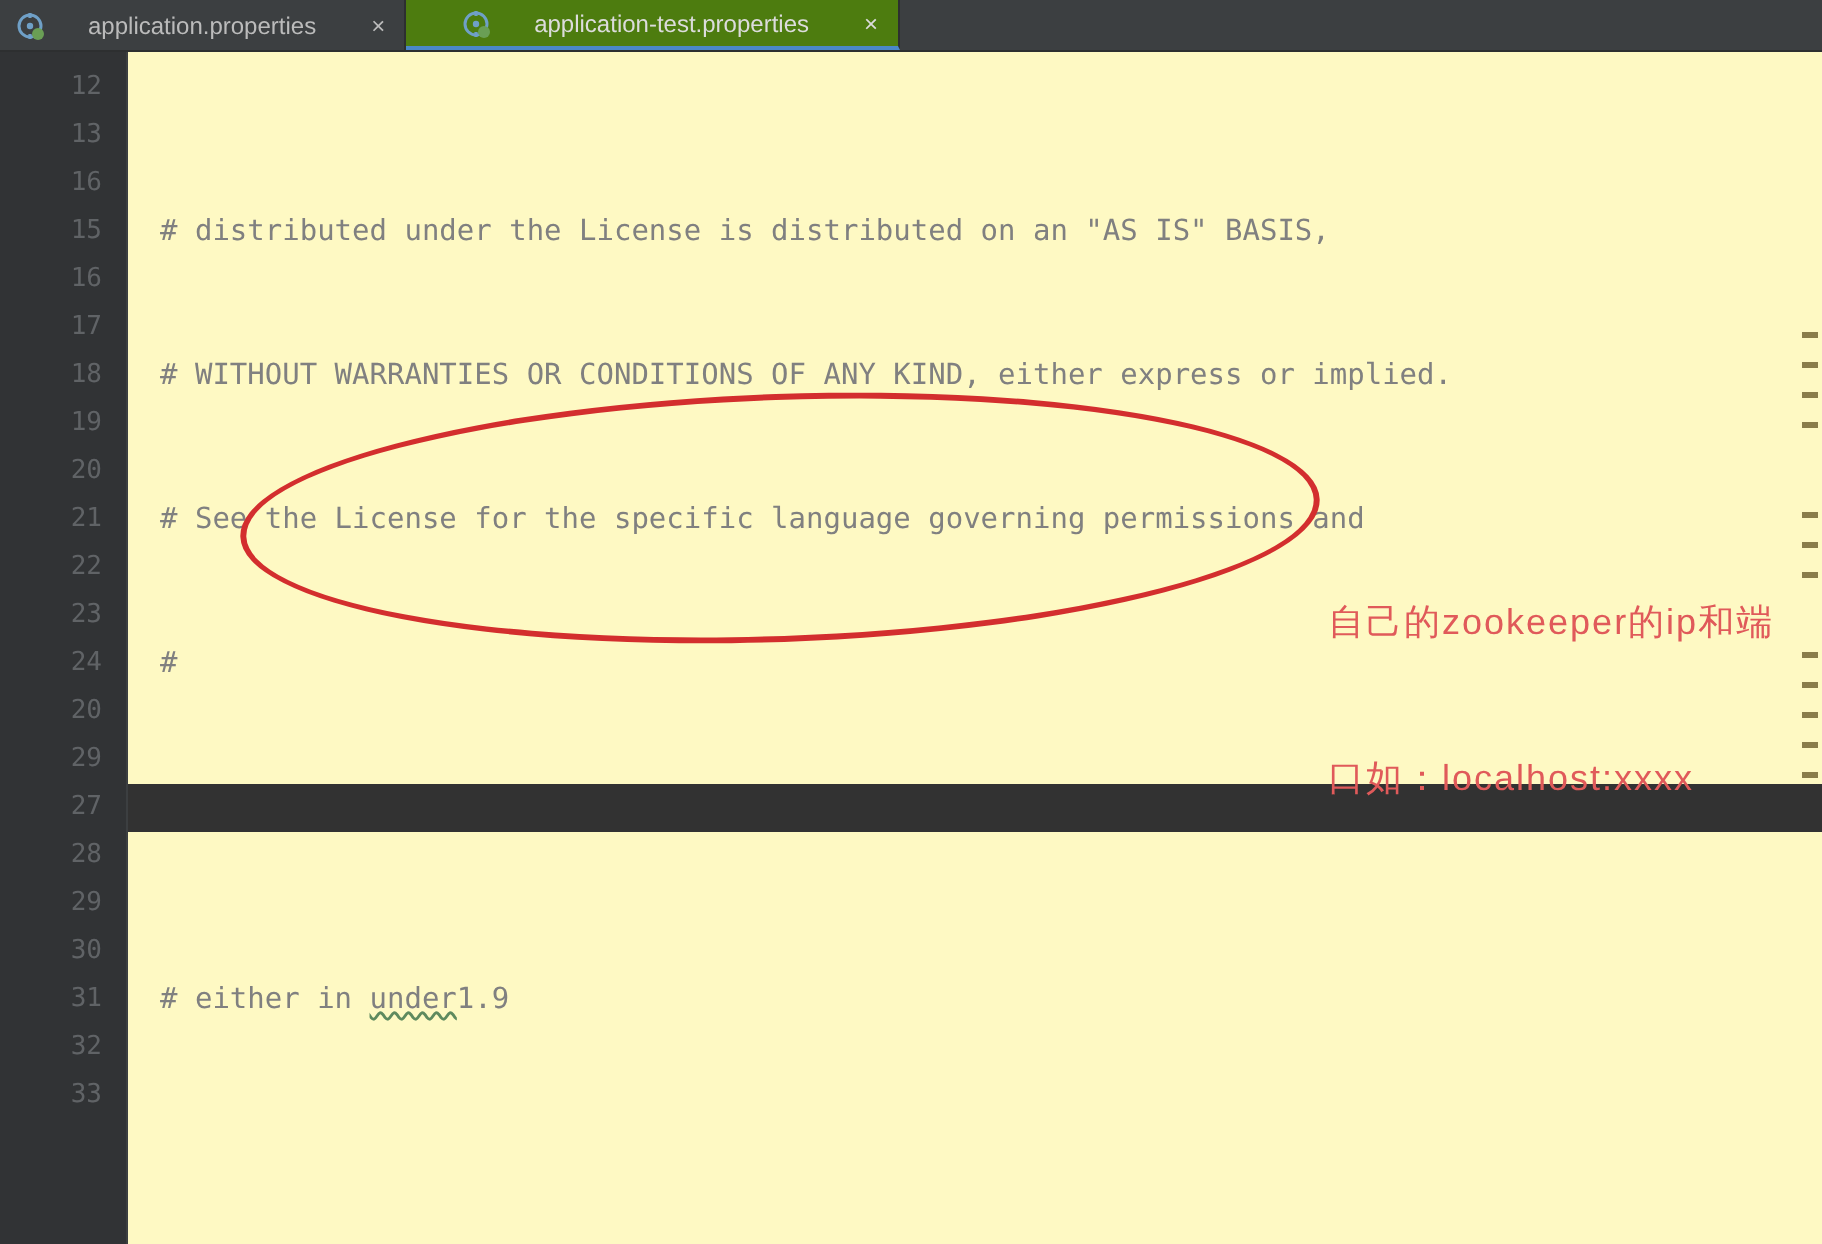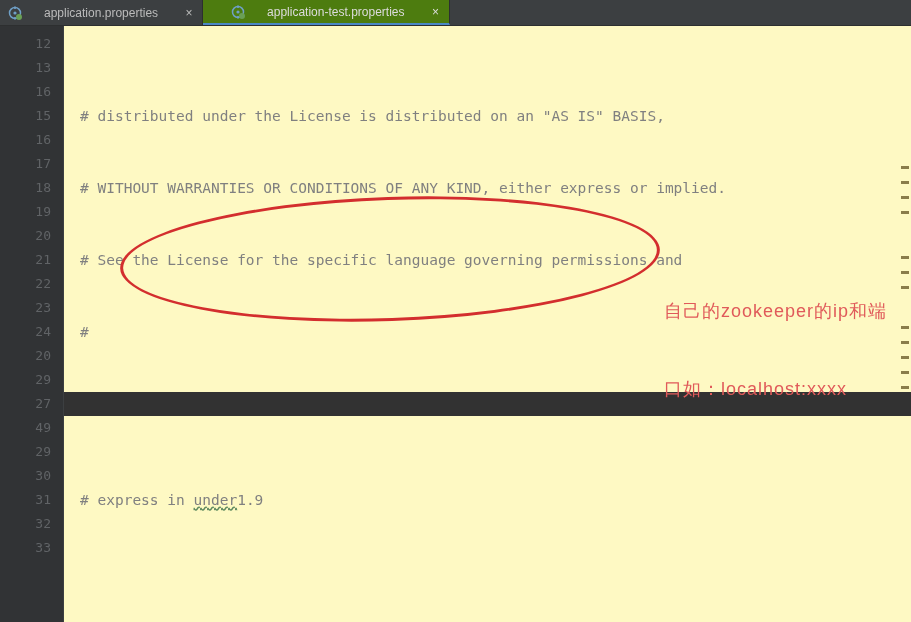--- a/index.html
+++ b/index.html
@@ -166,37 +166,37 @@
       <div>18</div>
       <div>19</div>
       <div>20</div>
       <div>21</div>
       <div>22</div>
       <div>23</div>
       <div>24</div>
       <div>20</div>
       <div>29</div>
       <div>27</div>
-      <div>49</div>
+      <div>28</div>
       <div>29</div>
       <div>30</div>
       <div>31</div>
       <div>32</div>
       <div>33</div>
     </div>
 
   <div class="code">
 
     <div class="code-line"><span class="cmt"># distributed under the License is distributed on an "AS IS" BASIS,</span></div>
     <div class="code-line"><span class="cmt"># WITHOUT WARRANTIES OR CONDITIONS OF ANY KIND, either express or implied.</span></div>
     <div class="code-line"><span class="cmt"># See the License for the specific language governing permissions and</span></div>
     <div class="code-line"><span class="cmt">#</span></div>
     <div class="code-line current-bg"><span></span></div>
 
-    <div class="code-line"><span class="cmt"><span># express in </span><span class="wavy">under</span><span>1.9</span></span></div>
+    <div class="code-line"><span class="cmt"><span># either in </span><span class="wavy">under</span><span>1.9</span></span></div>
 
     
 
     
 
     
 
     
     
 

